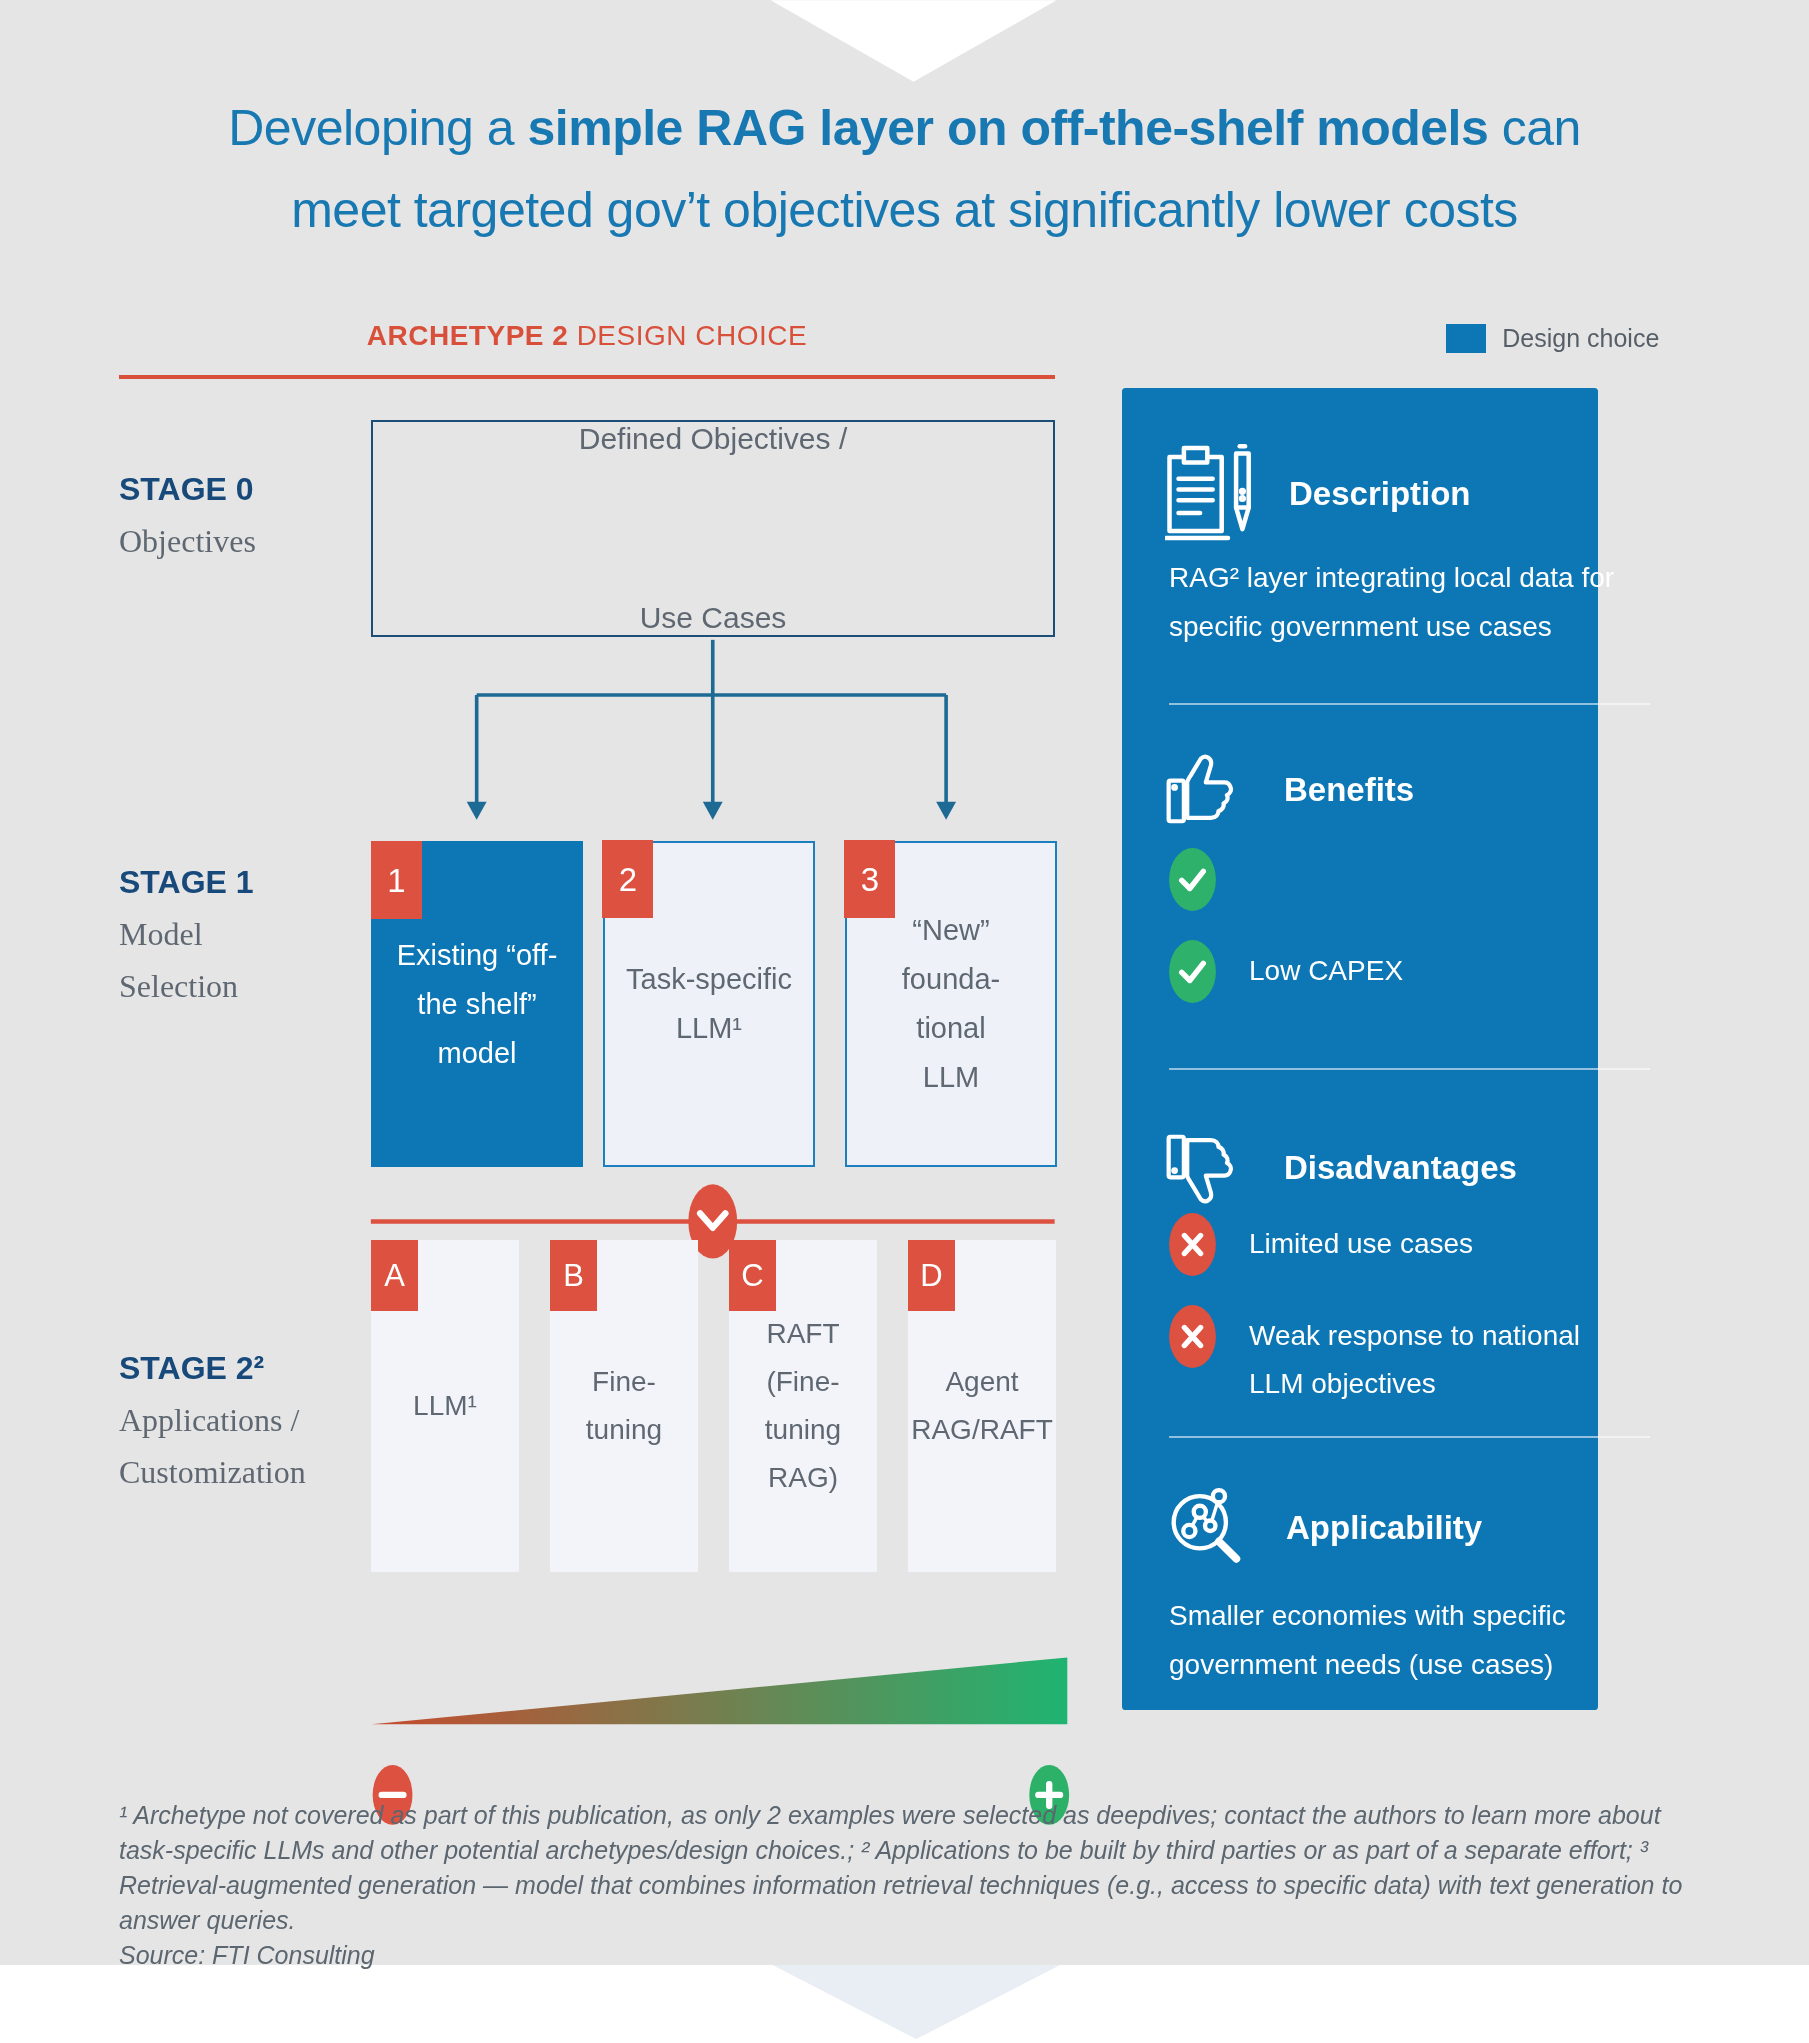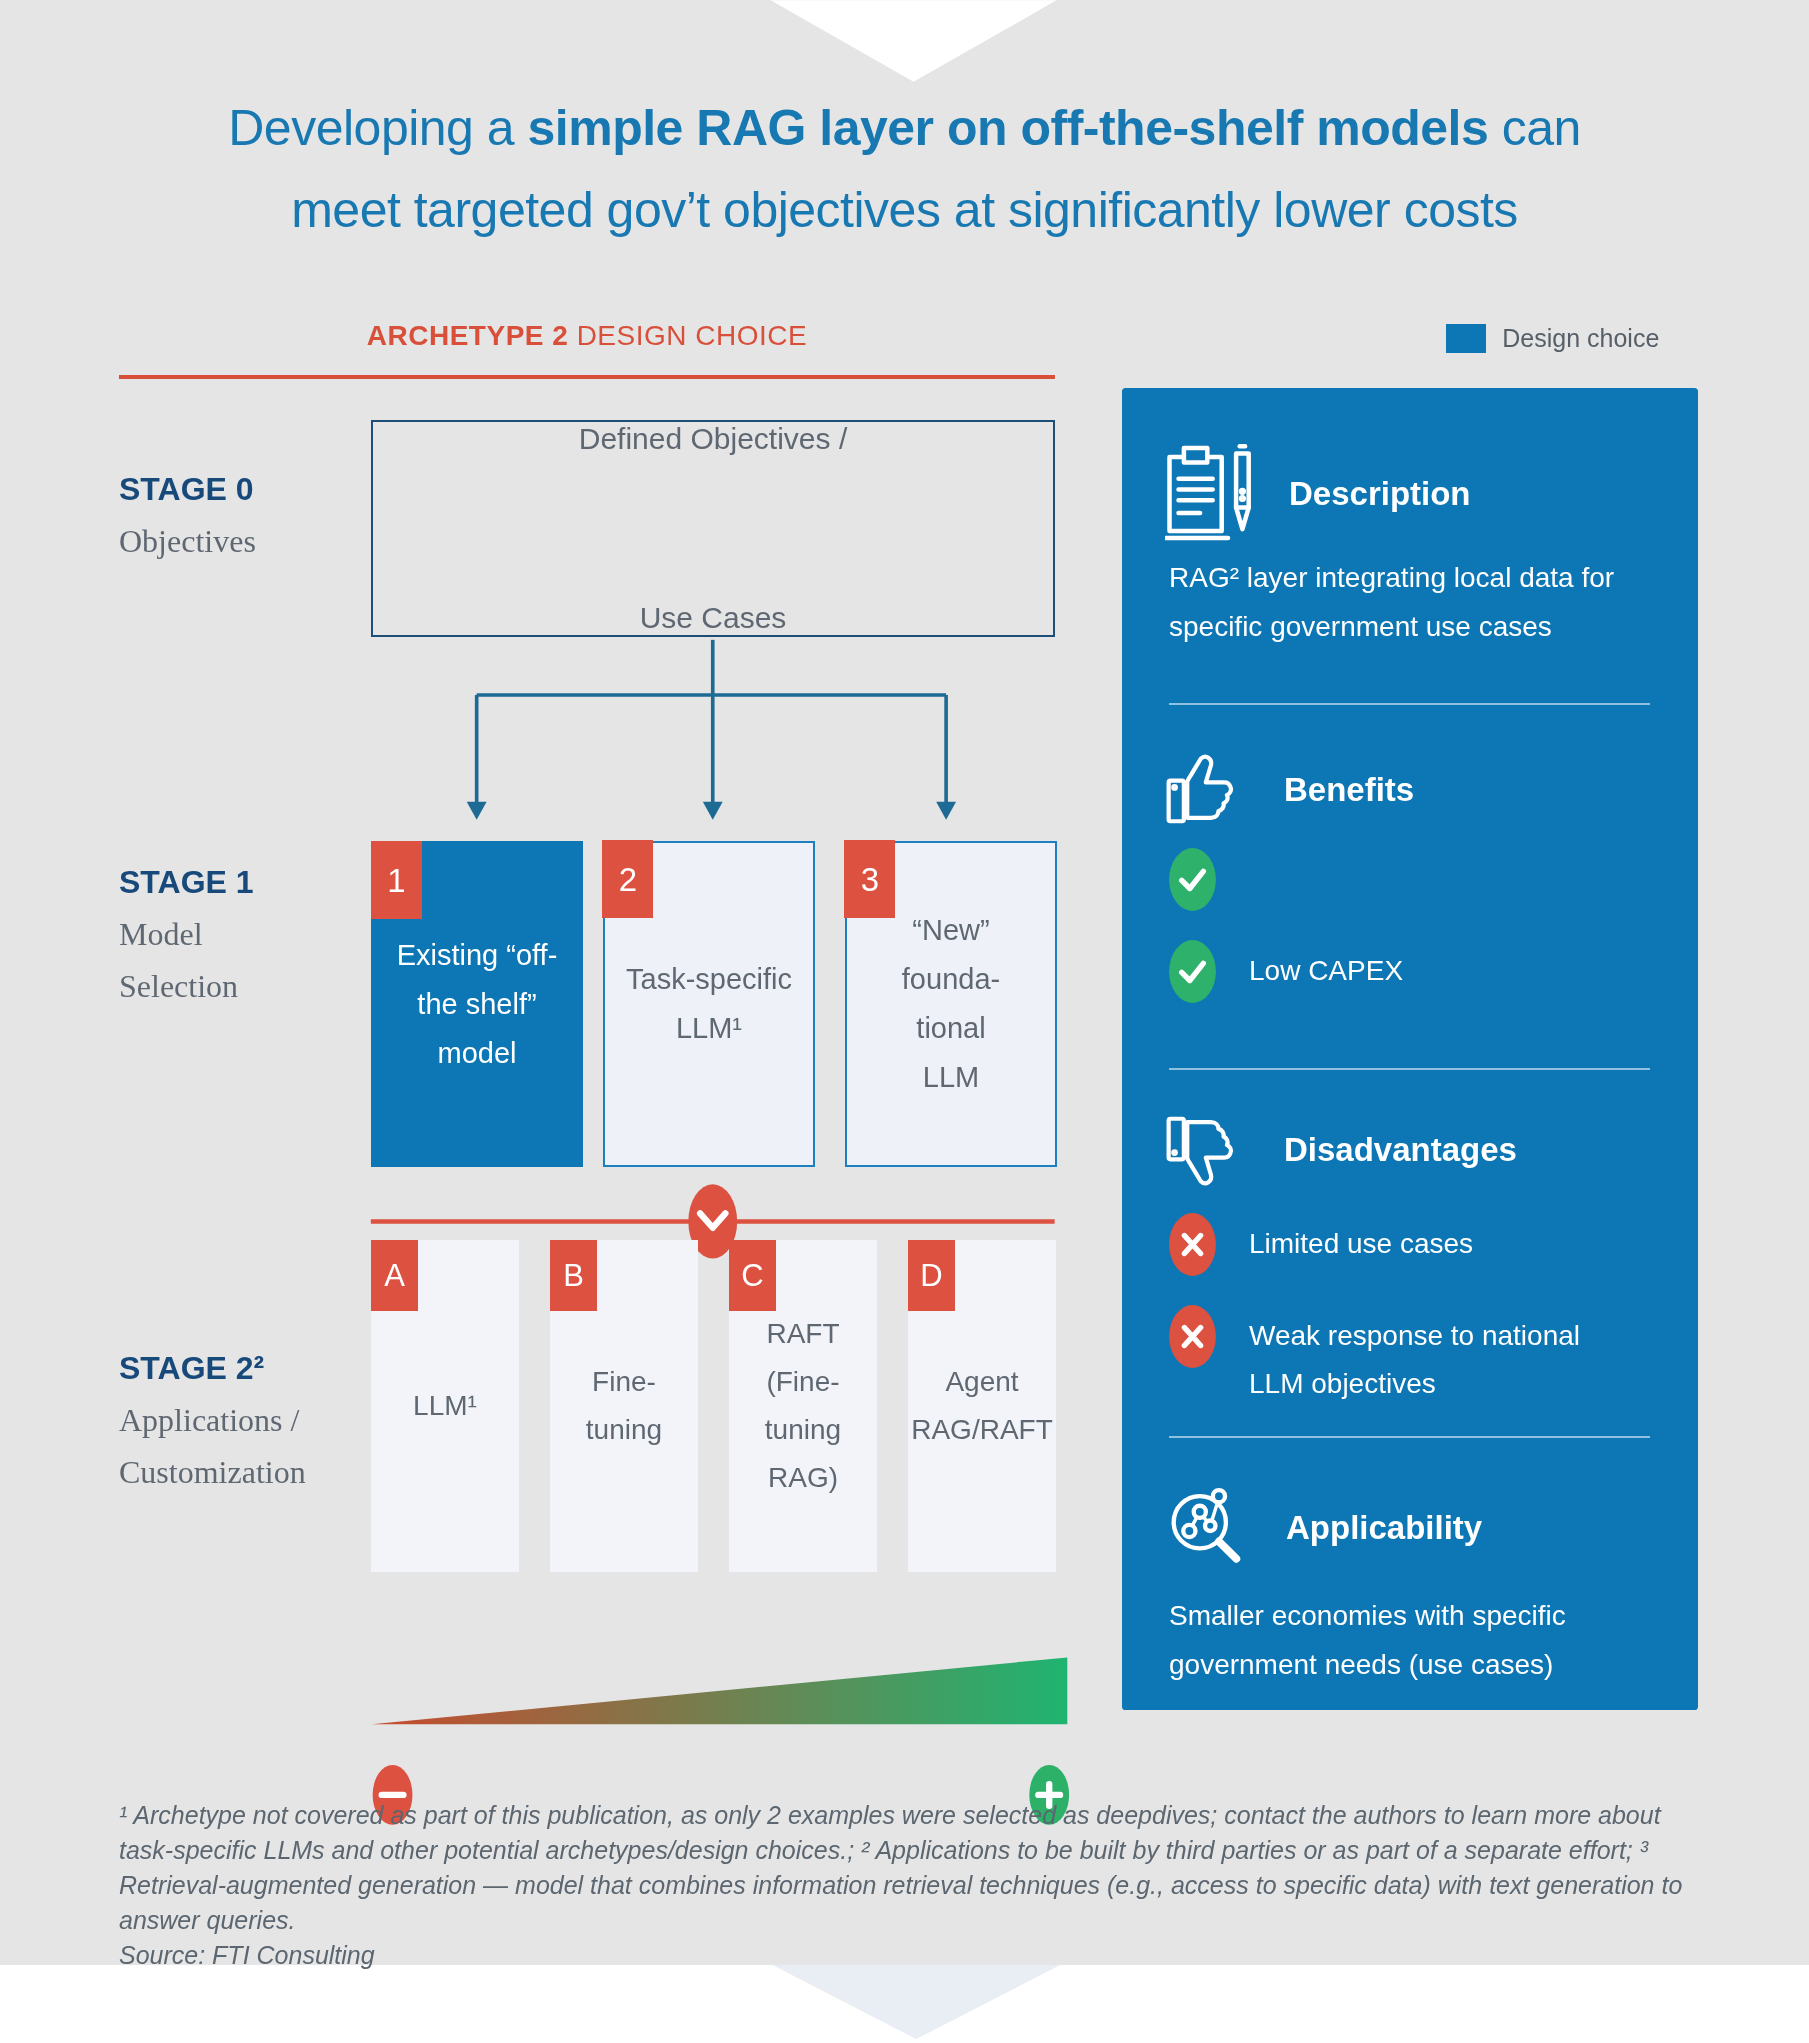--- a/index.html
+++ b/index.html
@@ -44,21 +44,21 @@
   .badge{position:absolute;top:0;left:0;width:51px;height:78px;background:#dd5140;color:#fff;
          font-size:33px;display:flex;align-items:center;justify-content:center;}
   .badge-b{top:-2.7px;left:-2.7px;}
   .badge-s2{width:47px;height:71px;font-size:31px;}
 
   
   .complexity-label{left:470px;top:1775px;width:507px;text-align:center;font-size:28px;
                     font-weight:700;color:#5b6670;letter-spacing:1.4px;}
 
   
-  .panel{left:1122px;top:388px;width:576px;height:1322px;background:#0d76b5;border-radius:3.6px;color:#fff;}
+  .panel{left:1122px;top:388px;width:476px;height:1322px;background:#0d76b5;border-radius:3.6px;color:#fff;}
   .sec-head{position:absolute;left:43px;display:flex;align-items:center;gap:34px;}
   .sec-head .hd{font-size:33px;font-weight:700;color:#fff;}
   .panel-body{position:absolute;left:47px;width:496px;font-size:28px;line-height:49px;color:#fff;}
   .divider{position:absolute;left:47px;width:481px;height:1.8px;background:rgba(255,255,255,0.55);}
   .items{position:absolute;left:47px;}
   .item{display:flex;align-items:flex-start;gap:33px;margin-bottom:29px;}
   .item .txt{font-size:28px;line-height:48px;margin-top:7.2px;white-space:pre-line;}
 
   
   .footnote{left:119px;top:1798px;width:1585px;font-size:25px;font-style:italic;
@@ -228,21 +228,21 @@
         <svg width="47" height="63" viewBox="0 0 52 70">
           <ellipse cx="26" cy="35" rx="26" ry="35" fill="#2eb26b"></ellipse>
           <path d="M14 36 L23 45 L38 26" stroke="#ffffff" stroke-width="6" fill="none" stroke-linecap="round" stroke-linejoin="round"></path>
         </svg>
         <span class="txt">Low CAPEX</span>
       </div>
     </div>
 
     <div class="divider" style="top:680px;"></div>
 
-    <div class="sec-head" style="top:724px;">
+    <div class="sec-head" style="top:742px;">
       <svg width="85" height="76" viewBox="0 0 100 90" fill="none" stroke="#ffffff" stroke-width="5" stroke-linecap="round" stroke-linejoin="round">
         <g transform="scale(1,-1) translate(0,-90)">
           <rect x="4" y="34" width="18" height="48" rx="2"></rect>
           <circle cx="11" cy="42" r="1.5" fill="#ffffff"></circle>
           <path d="M26 78 L54 78 C60 78 63 74 63 70 C67 69 70 65 69 61 C73 59 75 55 73 51 C77 49 79 45 77 41 C76 38 73 36 70 36 L48 36 L54 16 C56 8 48 2 42 8 L30 28 C28 31 26 34 26 36 Z"></path>
         </g>
       </svg>
       <span class="hd">Disadvantages</span>
     </div>
     <div class="items" style="top:825px;">

